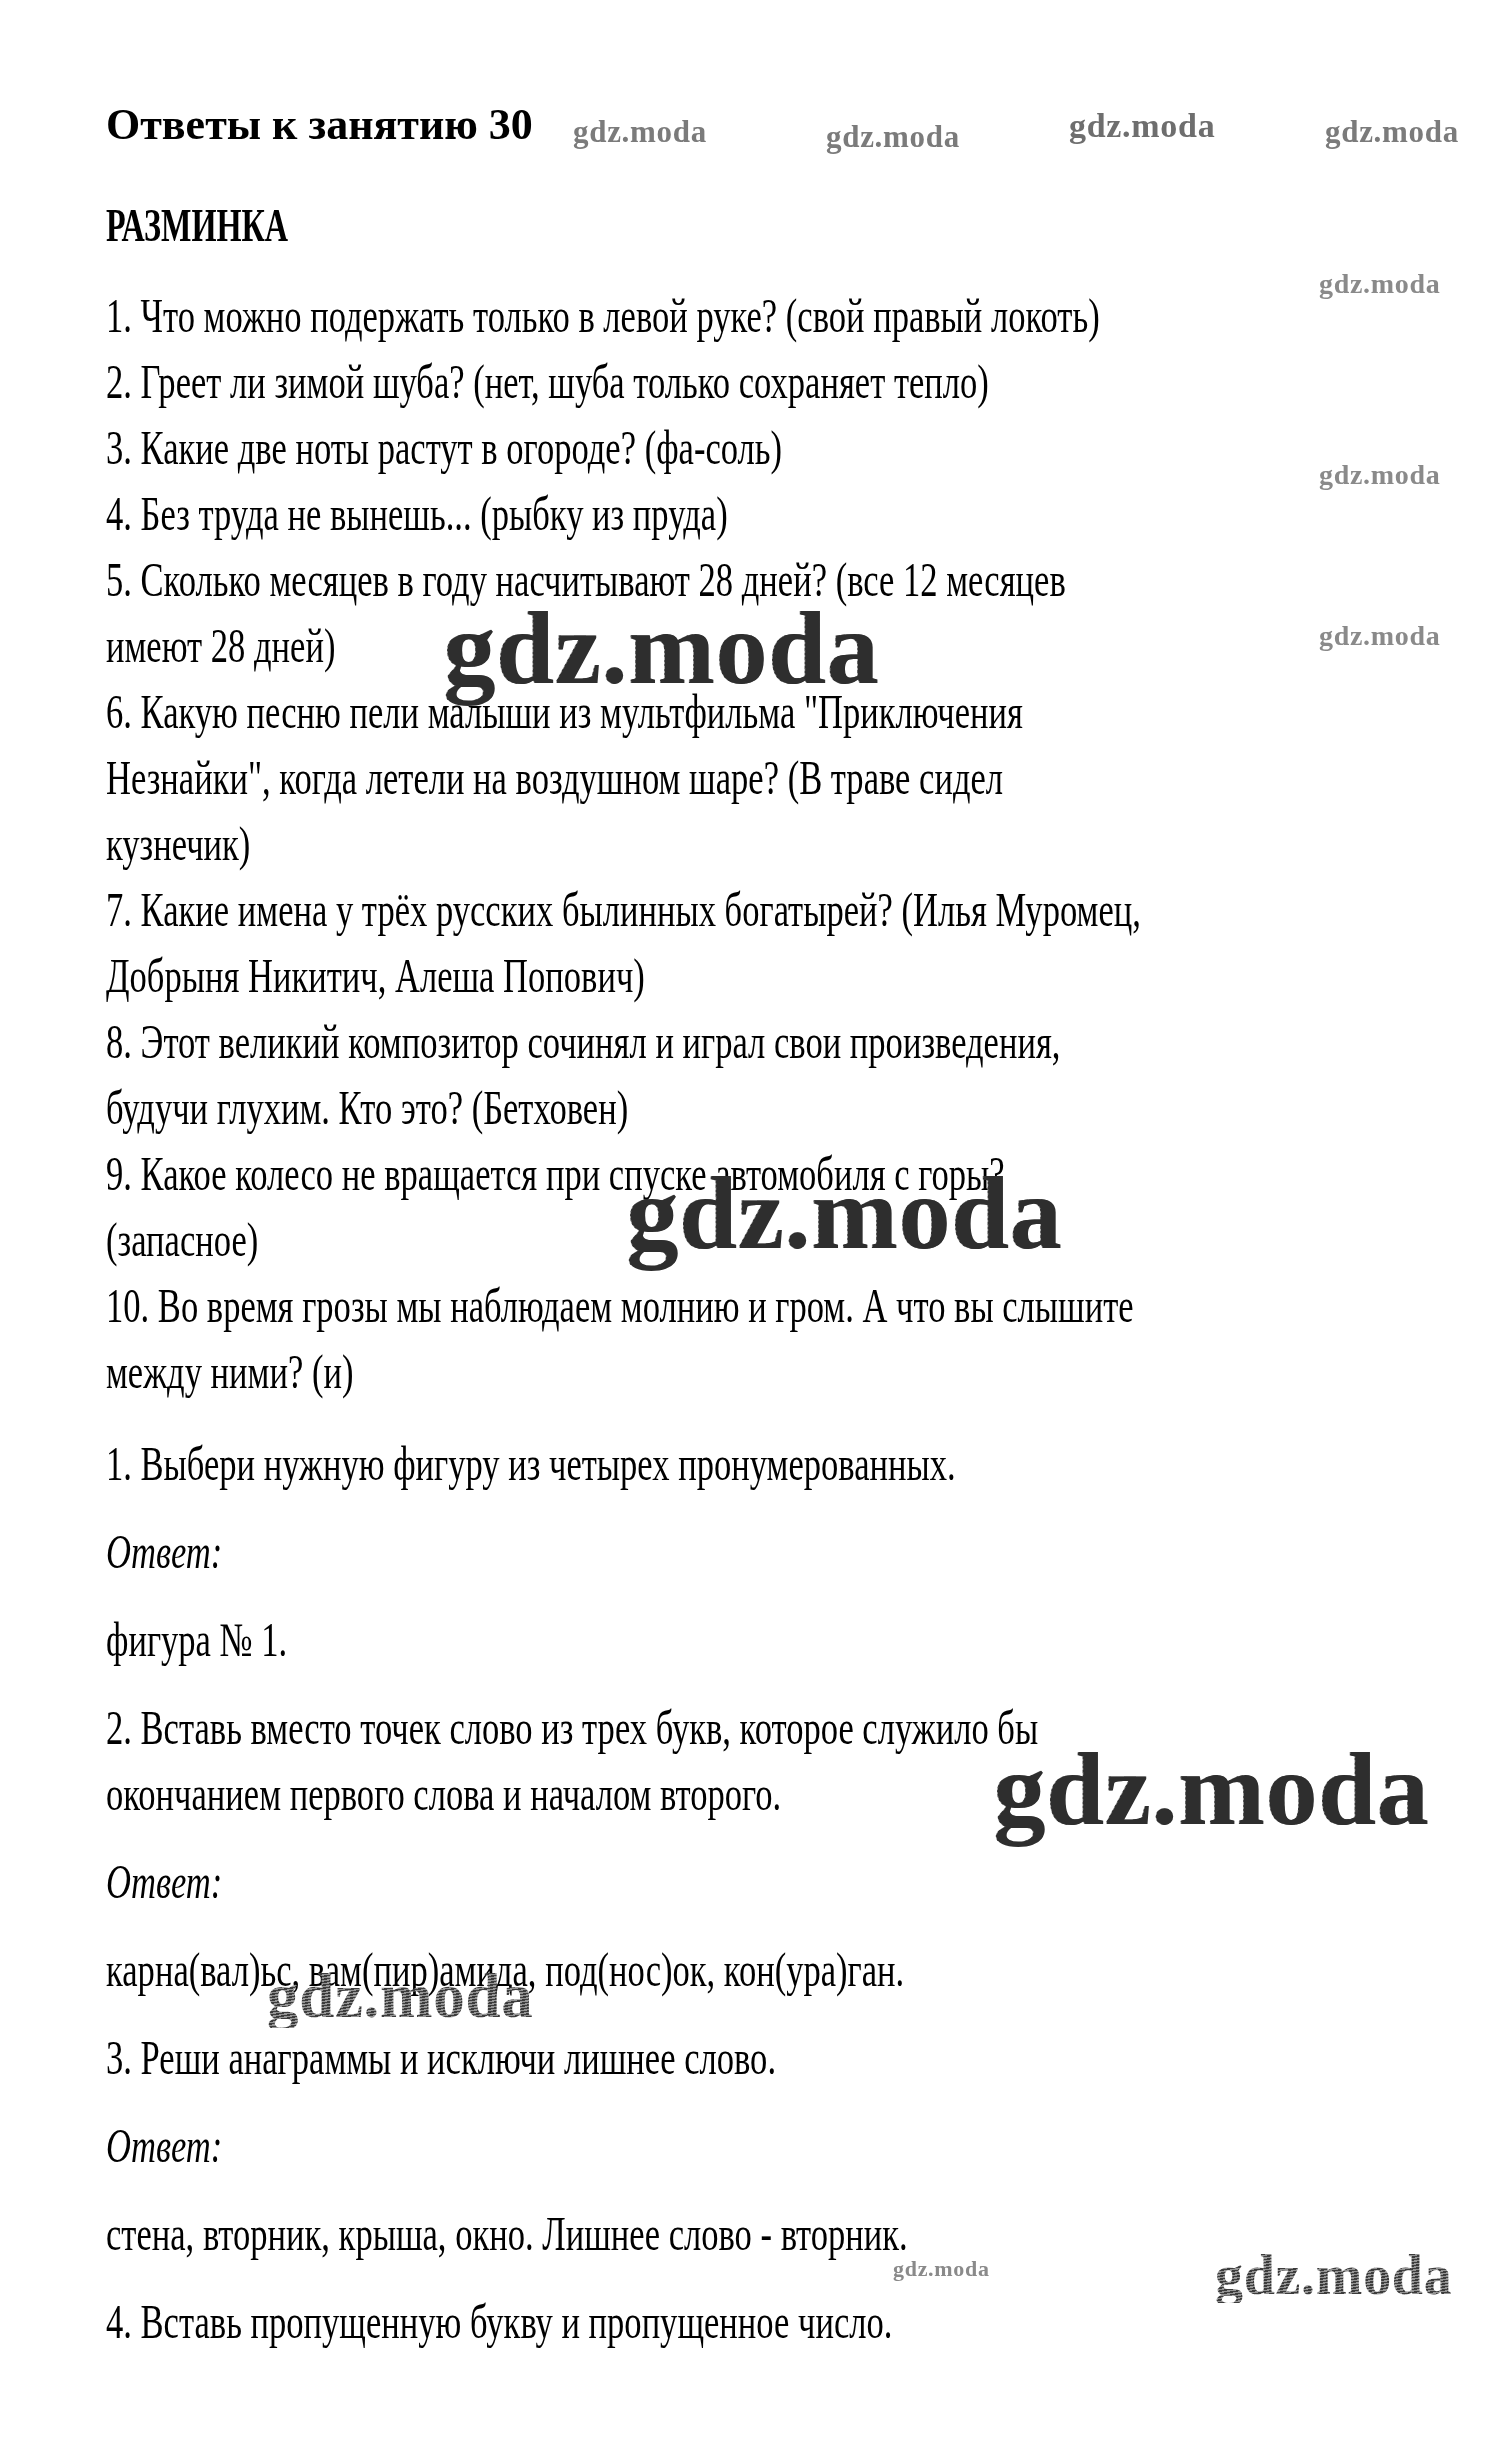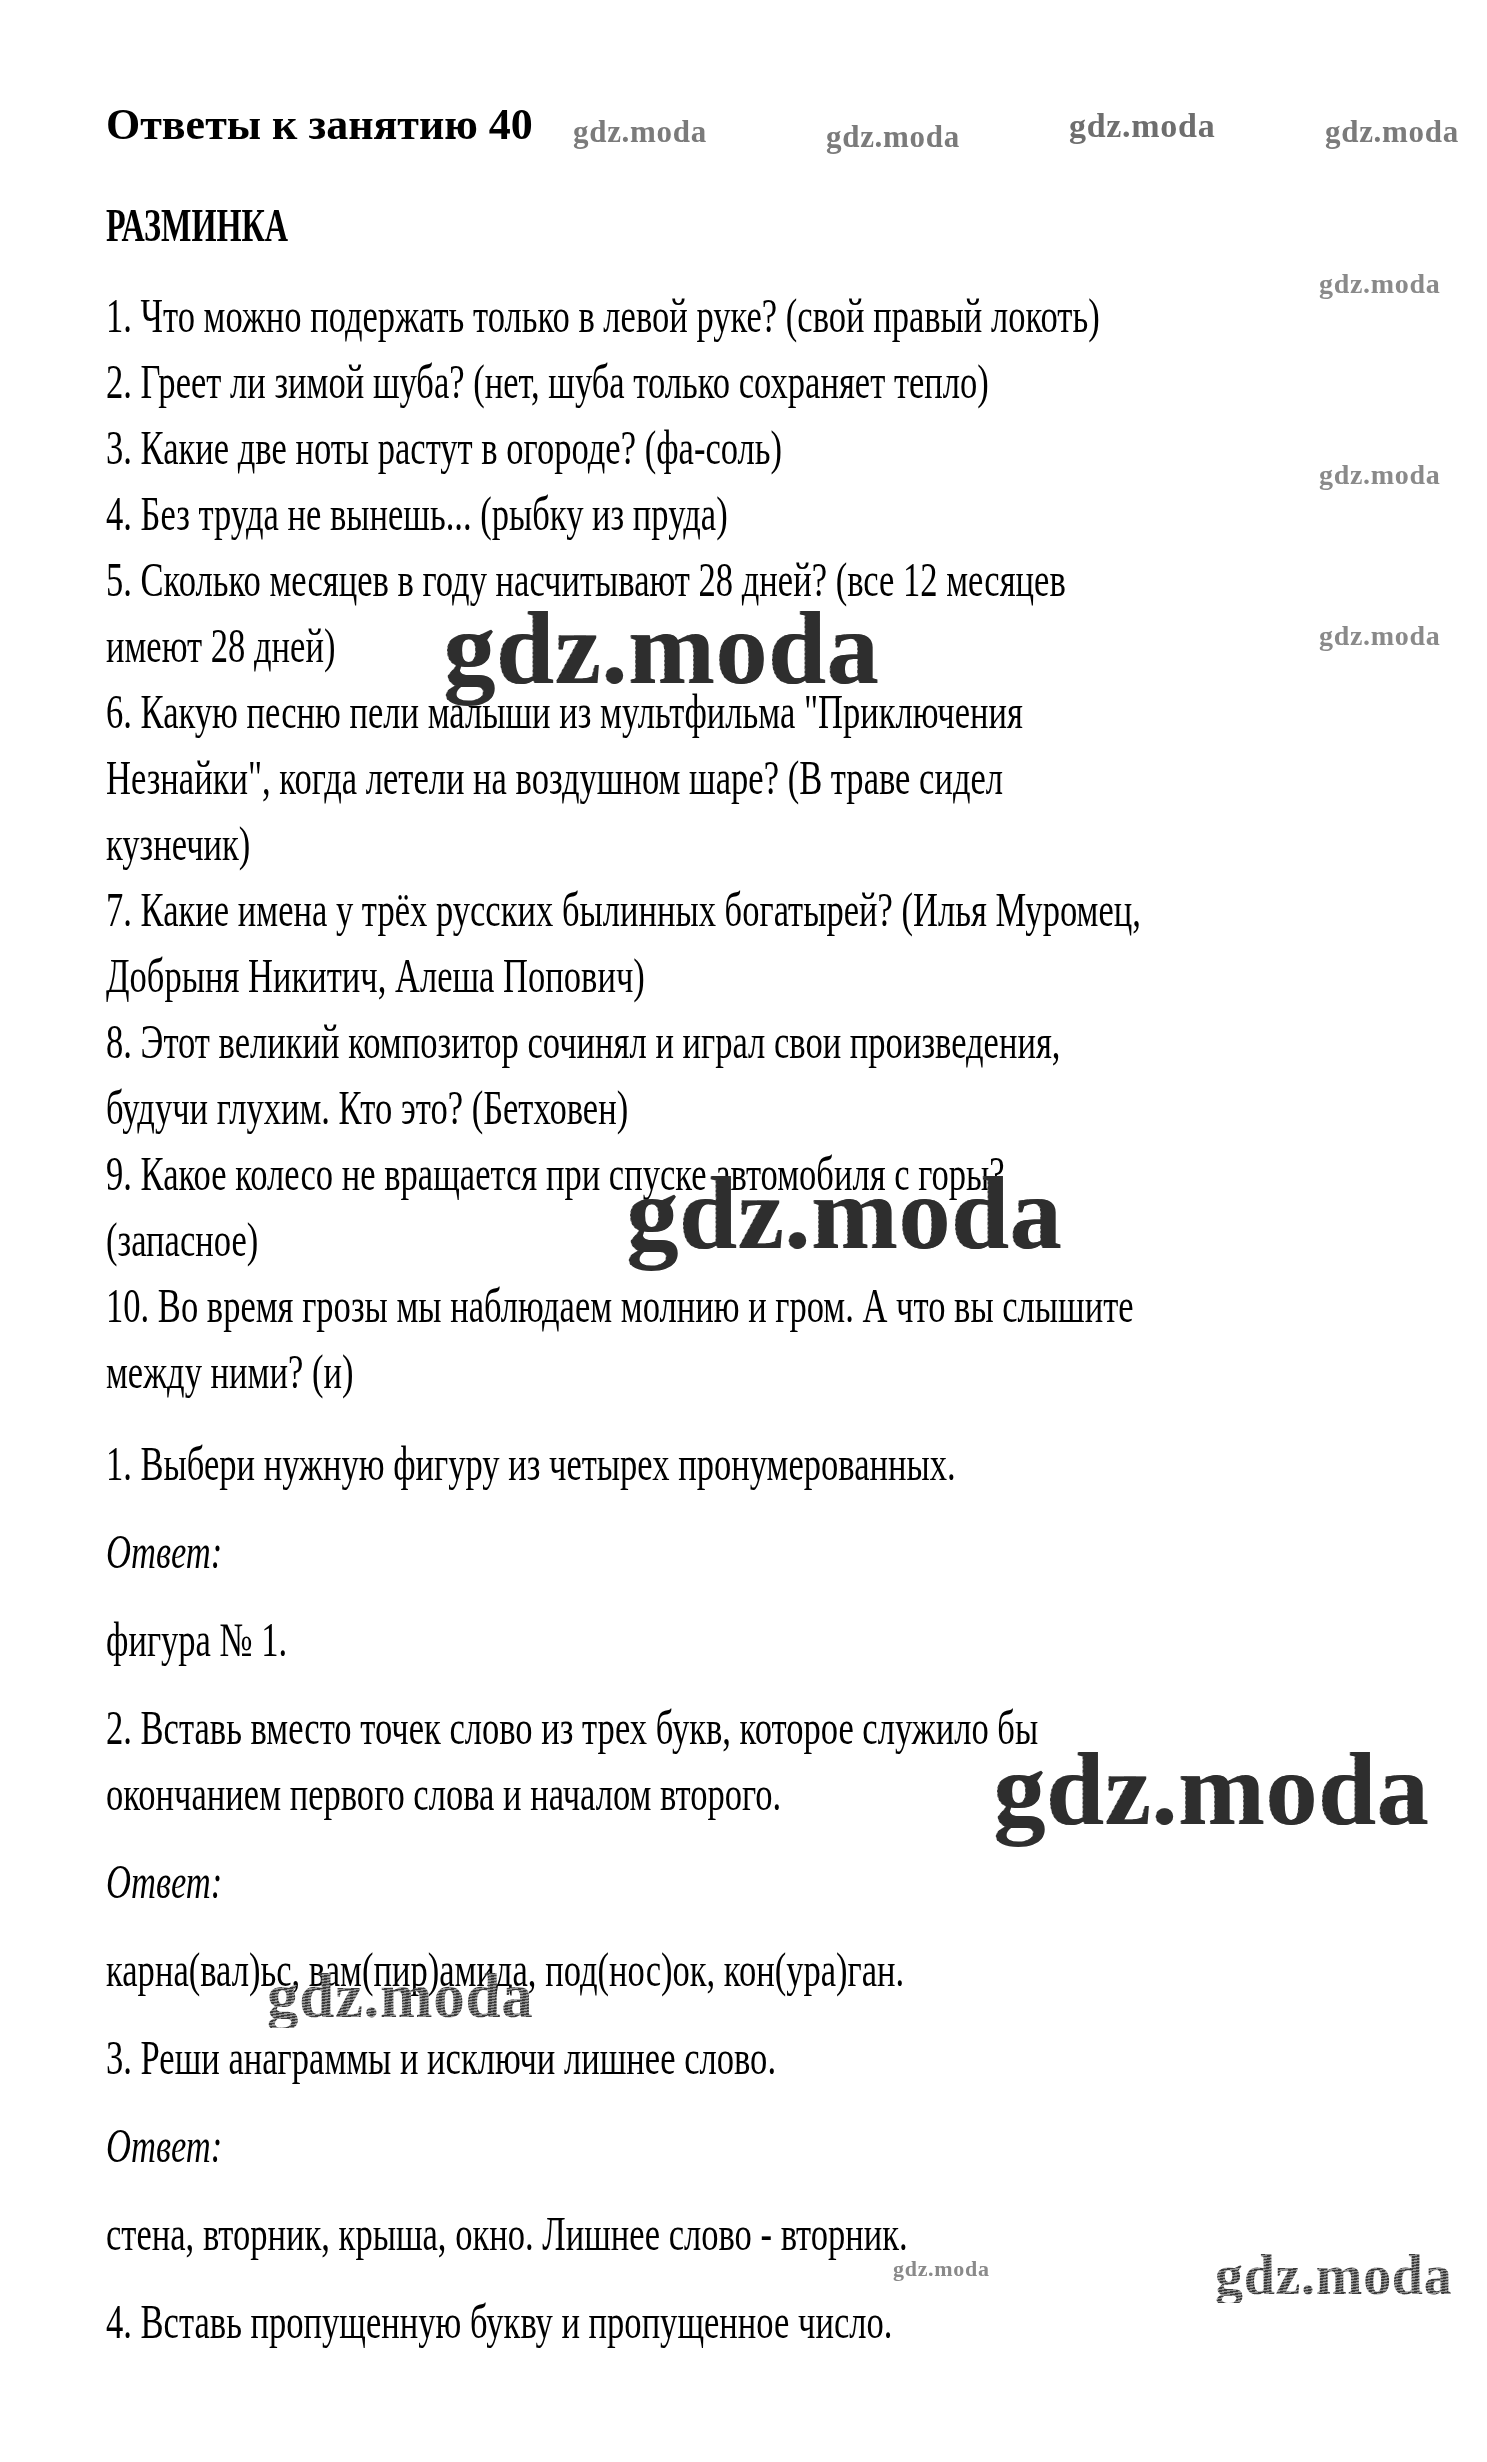--- a/index.html
+++ b/index.html
@@ -68,21 +68,21 @@
     background-clip:text;
     -webkit-text-fill-color:transparent;
   }
 </style>
 </head>
 <body>
 
 <div class="page">
 
   <div class="doc">
-    <div class="row title-row">Ответы к занятию 40</div>
+    <div class="row title-row">Ответы к занятию 30</div>
     <div class="row heading-row">РАЗМИНКА</div>
 
     <div class="row first-item">1. Что можно подержать только в левой руке? (свой правый локоть)</div>
     <div class="row">2. Греет ли зимой шуба? (нет, шуба только сохраняет тепло)</div>
     <div class="row">3. Какие две ноты растут в огороде? (фа-соль)</div>
     <div class="row">4. Без труда не вынешь... (рыбку из пруда)</div>
     <div class="row">5. Сколько месяцев в году насчитывают 28 дней? (все 12 месяцев</div>
     <div class="row">имеют 28 дней)</div>
     <div class="row">6. Какую песню пели малыши из мультфильма "Приключения</div>
     <div class="row">Незнайки", когда летели на воздушном шаре? (В траве сидел</div>

